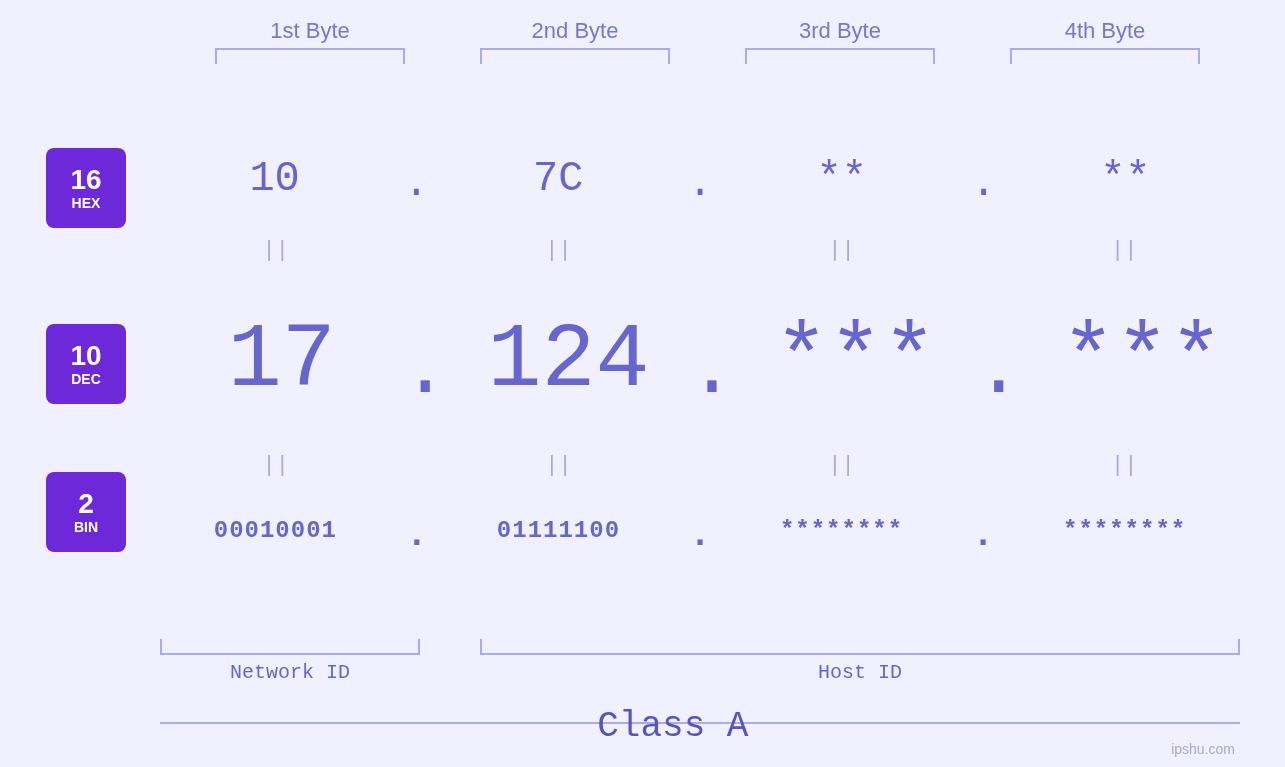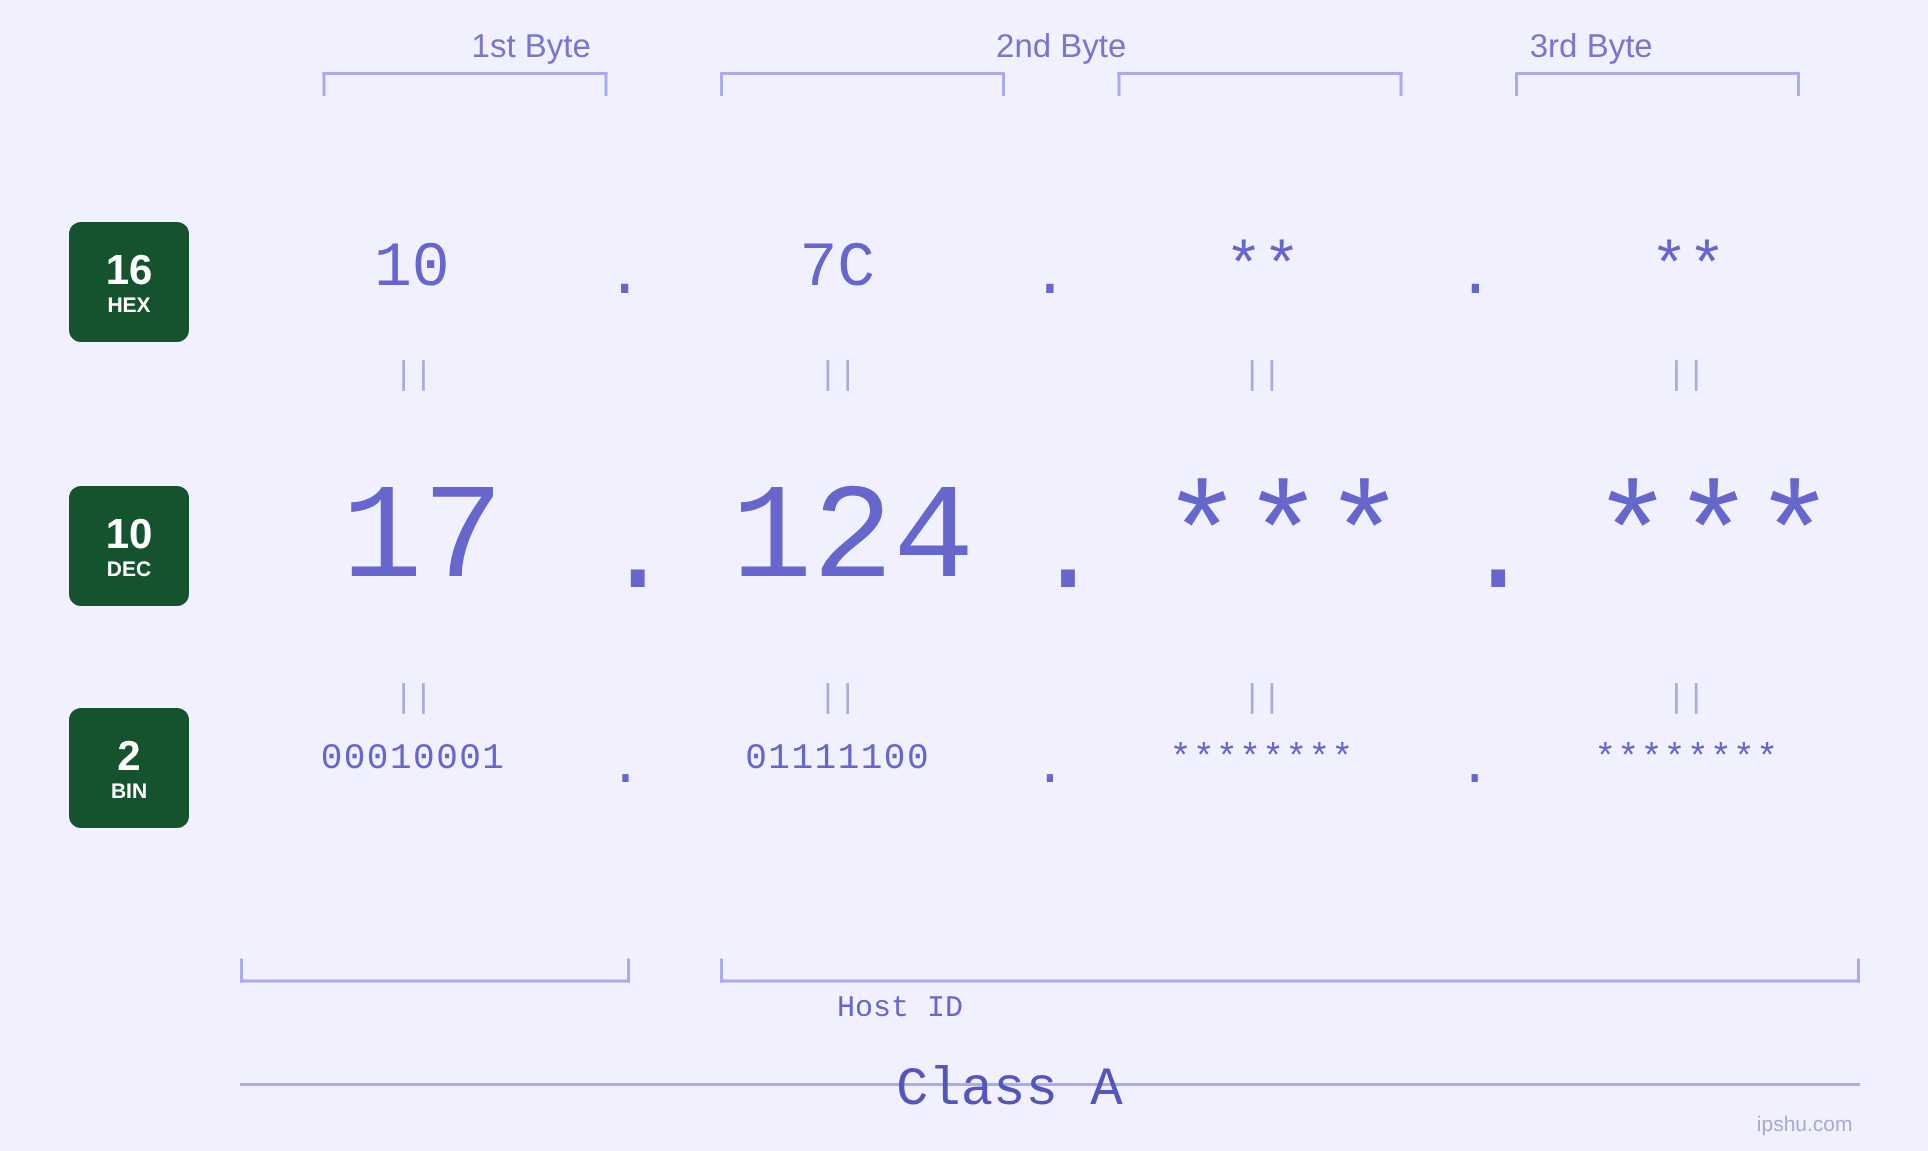--- a/index.html
+++ b/index.html
@@ -55,21 +55,21 @@
       border-left: 2px solid #aaaaee;
       border-right: 2px solid #aaaaee;
     }
 
     
     .badge {
       position: absolute;
       left: 46px;
       width: 80px;
       height: 80px;
-      background-color: #14532d;
+      background-color: #6d28d9;
       border-radius: 8px;
       display: flex;
       flex-direction: column;
       align-items: center;
       justify-content: center;
       color: white;
       font-family: Arial, sans-serif;
     }
 
     .badge-num {
@@ -113,23 +113,24 @@
 
     .dec-row {
       position: absolute;
       top: 220px;
       left: 12px;
       width: 1080px;
     }
 
     .bin-row {
       position: absolute;
-      top: 391px;
+      top: 415px;
       left: 0;
       width: 1080px;
+      font-weight: bold;
     }
 
     .cell {
       width: 200px;
       text-align: center;
       color: #6666cc;
     }
 
     .cell-hex {
       font-size: 42px;
@@ -262,20 +263,21 @@
   </style>
 </head>
 <body>
 
 <div class="container">
 
   <div class="byte-headers">
     <div class="byte-label">1st Byte</div>
     <div class="byte-label">2nd Byte</div>
     <div class="byte-label">3rd Byte</div>
+    <div class="byte-label">4th Byte</div>
   </div>
 
   <div class="top-bracket-row">
     <div class="bracket-box"></div>
     <div class="bracket-box"></div>
     <div class="bracket-box"></div>
     <div class="bracket-box"></div>
   </div>
 
   <div class="badge badge-hex">
@@ -346,20 +348,21 @@
     </div>
 
   </div>
 
   <div class="bottom-section" style="position:absolute; bottom:83px; left:160px; width:1080px;">
     <div class="bottom-brackets">
       <div class="network-bracket"></div>
       <div class="host-bracket"></div>
     </div>
     <div class="bottom-labels">
+      <div class="network-label">Network ID</div>
       <div class="host-label">Host ID</div>
     </div>
   </div>
 
   <div style="position:absolute; bottom:43px; left:160px; width:1080px; height:2px; border-top: 2px solid #aaaaee;"></div>
 
   <div class="class-label">Class A</div>
 
   <div class="watermark">ipshu.com</div>
 

